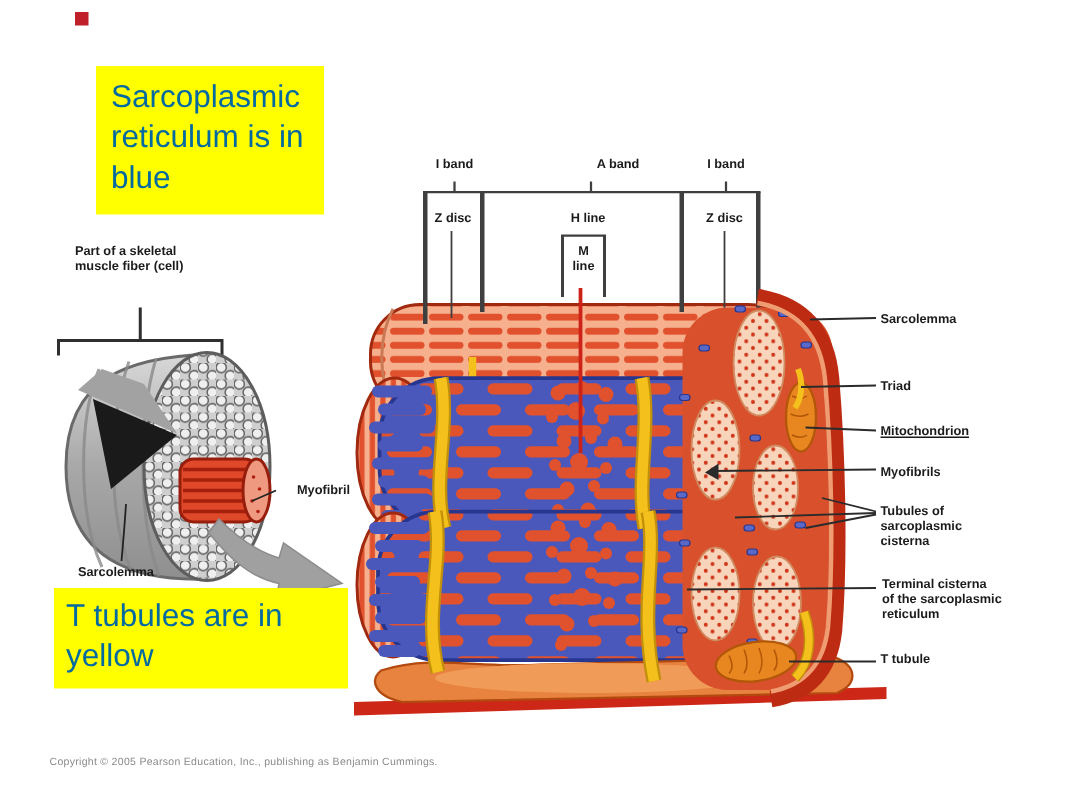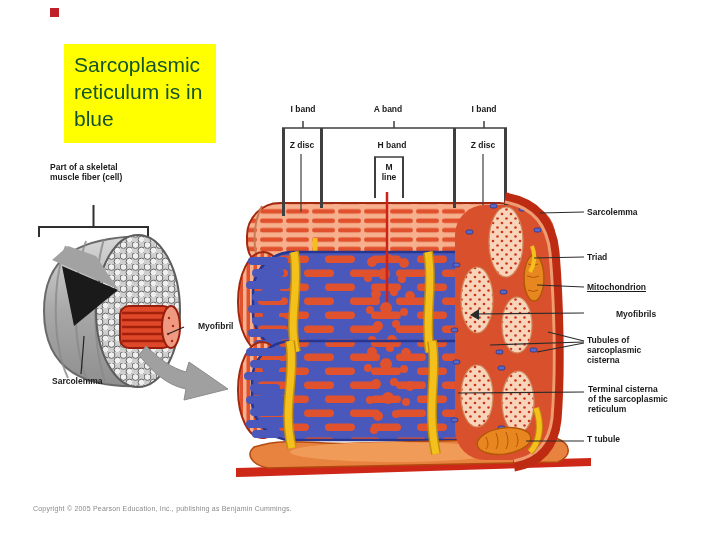--- a/index.html
+++ b/index.html
@@ -1,18 +1,18 @@
 <!DOCTYPE html>
 <html><head>
 <meta charset="utf-8">
 <style>
   html,body{margin:0;padding:0;background:#fff;}
   #slide{position:relative;width:720px;height:539px;background:#ffffff;overflow:hidden;
          font-family:"Liberation Sans",sans-serif;}
-  .note{position:absolute;background:#ffff00;color:#14532d;
+  .note{position:absolute;background:#ffff00;color:#0369a1;
         font-size:21px;line-height:1.28;padding:8px 10px;box-sizing:border-box;}
   .lab{position:absolute;font-weight:bold;font-size:8.5px;line-height:1.2;
        color:#1b1b1b;white-space:pre-line;}
   .ctr{text-align:center;}
   #copyright{position:absolute;left:33px;top:505px;font-size:7px;color:#8a8a8a;
              letter-spacing:.2px;font-weight:normal;}
   #red-square{position:absolute;left:50px;top:8px;width:9px;height:9px;background:#c0202a;}
   svg{position:absolute;left:0;top:0;}
   .txt-layer{position:absolute;left:0;top:0;width:720px;height:539px;z-index:5;pointer-events:none;}
 </style>
@@ -247,41 +247,42 @@
         <path d="M526,441 L584,441"></path>
       </g>
       <polygon points="470,315 479,309 479,320" fill="#2b2b2b"></polygon>
     </g>
   </svg>
 
   <div class="txt-layer">
 
     <div class="note" style="left:64px;top:44px;width:152px;height:99px;">Sarcoplasmic reticulum is in blue</div>
 
+    <div class="note" style="left:36px;top:392px;width:196px;height:67px;padding:6px 8px;">T tubules are in yellow</div>
 
     <div class="lab" style="left:50px;top:162px;">Part of a skeletal
 muscle fiber (cell)</div>
 
     <div class="lab" style="left:198px;top:321px;">Myofibril</div>
 
     <div class="lab" style="left:52px;top:376px;">Sarcolemma</div>
 
     <div class="lab ctr" style="left:283px;top:104px;width:40px;">I band</div>
-    <div class="lab ctr" style="left:368px;top:104px;width:40px;">A band</div>
+    <div class="lab ctr" style="left:392px;top:104px;width:40px;">A band</div>
     <div class="lab ctr" style="left:464px;top:104px;width:40px;">I band</div>
     <div class="lab ctr" style="left:282px;top:140px;width:40px;">Z disc</div>
-    <div class="lab ctr" style="left:372px;top:140px;width:40px;">H band</div>
+    <div class="lab ctr" style="left:372px;top:140px;width:40px;">H line</div>
     <div class="lab ctr" style="left:463px;top:140px;width:40px;">Z disc</div>
     <div class="lab ctr" style="left:374px;top:162px;width:30px;">M
 line</div>
 
     <div class="lab" style="left:587px;top:207px;">Sarcolemma</div>
     <div class="lab" style="left:587px;top:252px;">Triad</div>
     <div class="lab" style="left:587px;top:282px;text-decoration:underline;">Mitochondrion</div>
-    <div class="lab" style="left:587px;top:309px;margin-left:29px;">Myofibrils</div>
+    <div class="lab" style="left:587px;top:309px;">Myofibrils</div>
     <div class="lab" style="left:587px;top:335px;width:110px;">Tubules of
 sarcoplasmic
 cisterna</div>
     <div class="lab" style="left:588px;top:384px;width:120px;">Terminal cisterna
 of the sarcoplasmic
 reticulum</div>
     <div class="lab" style="left:587px;top:434px;">T tubule</div>
 
     <div class="lab" id="copyright">Copyright © 2005 Pearson Education, Inc., publishing as Benjamin Cummings.</div>
   </div>

